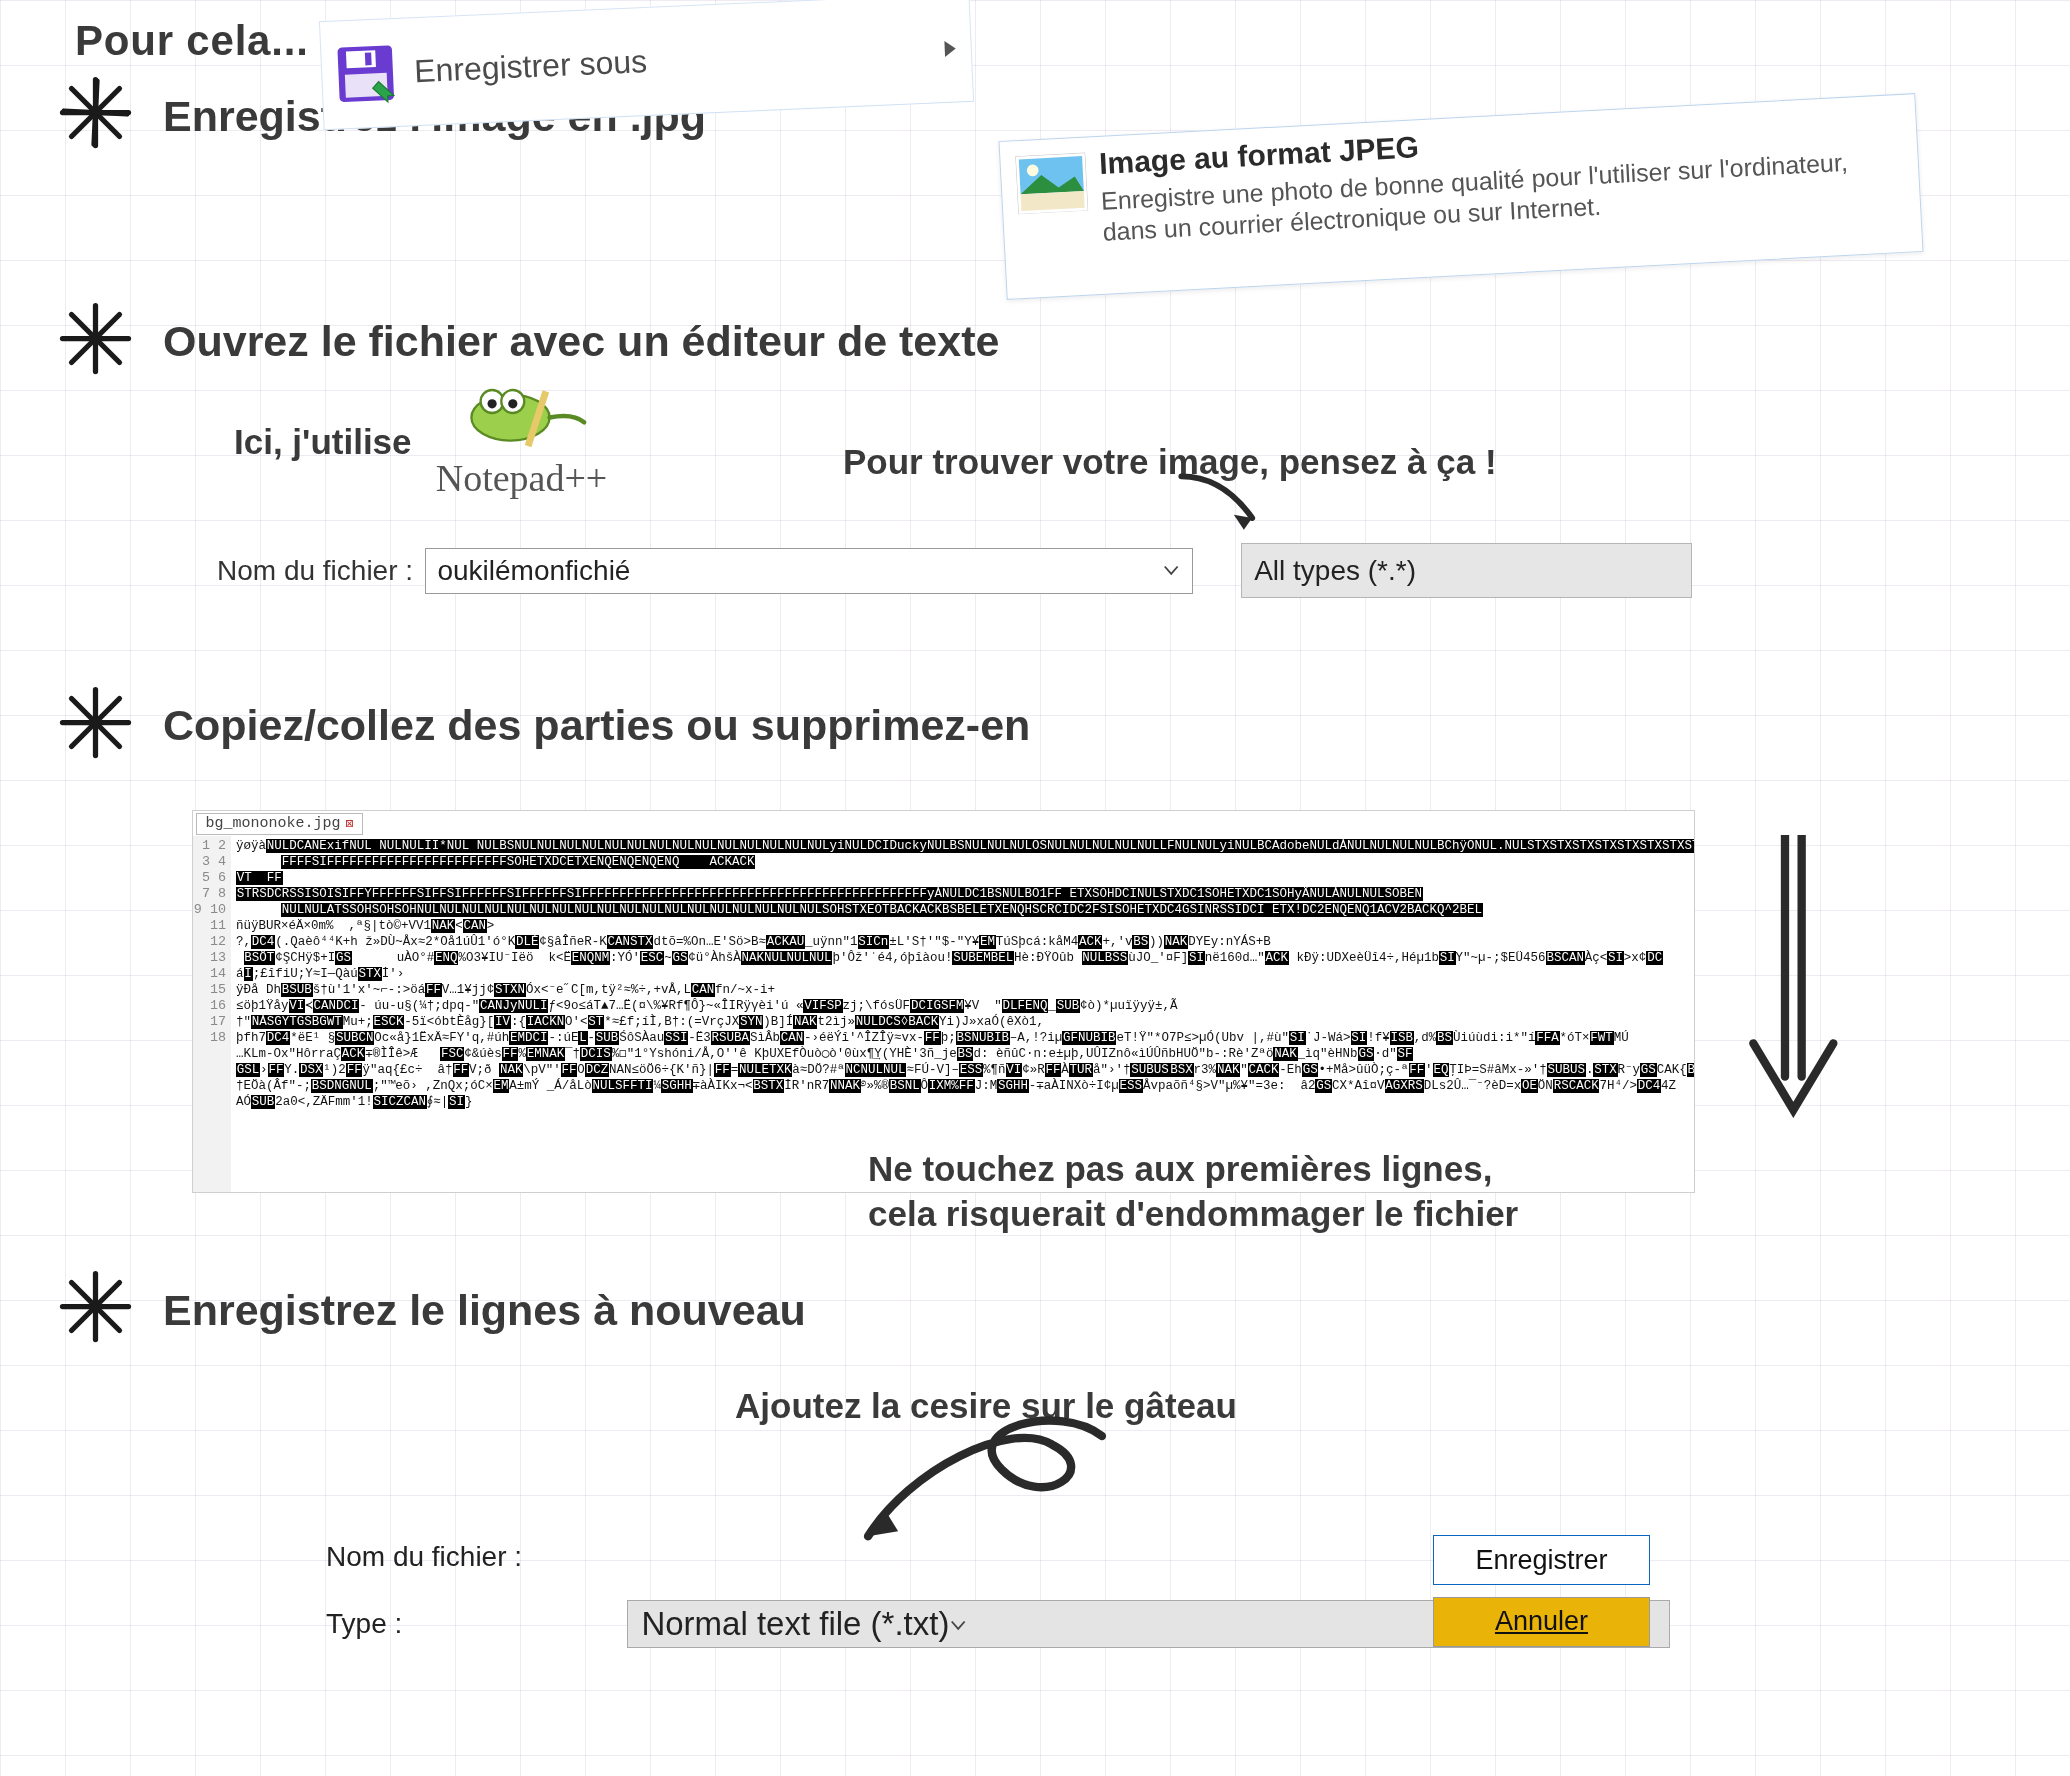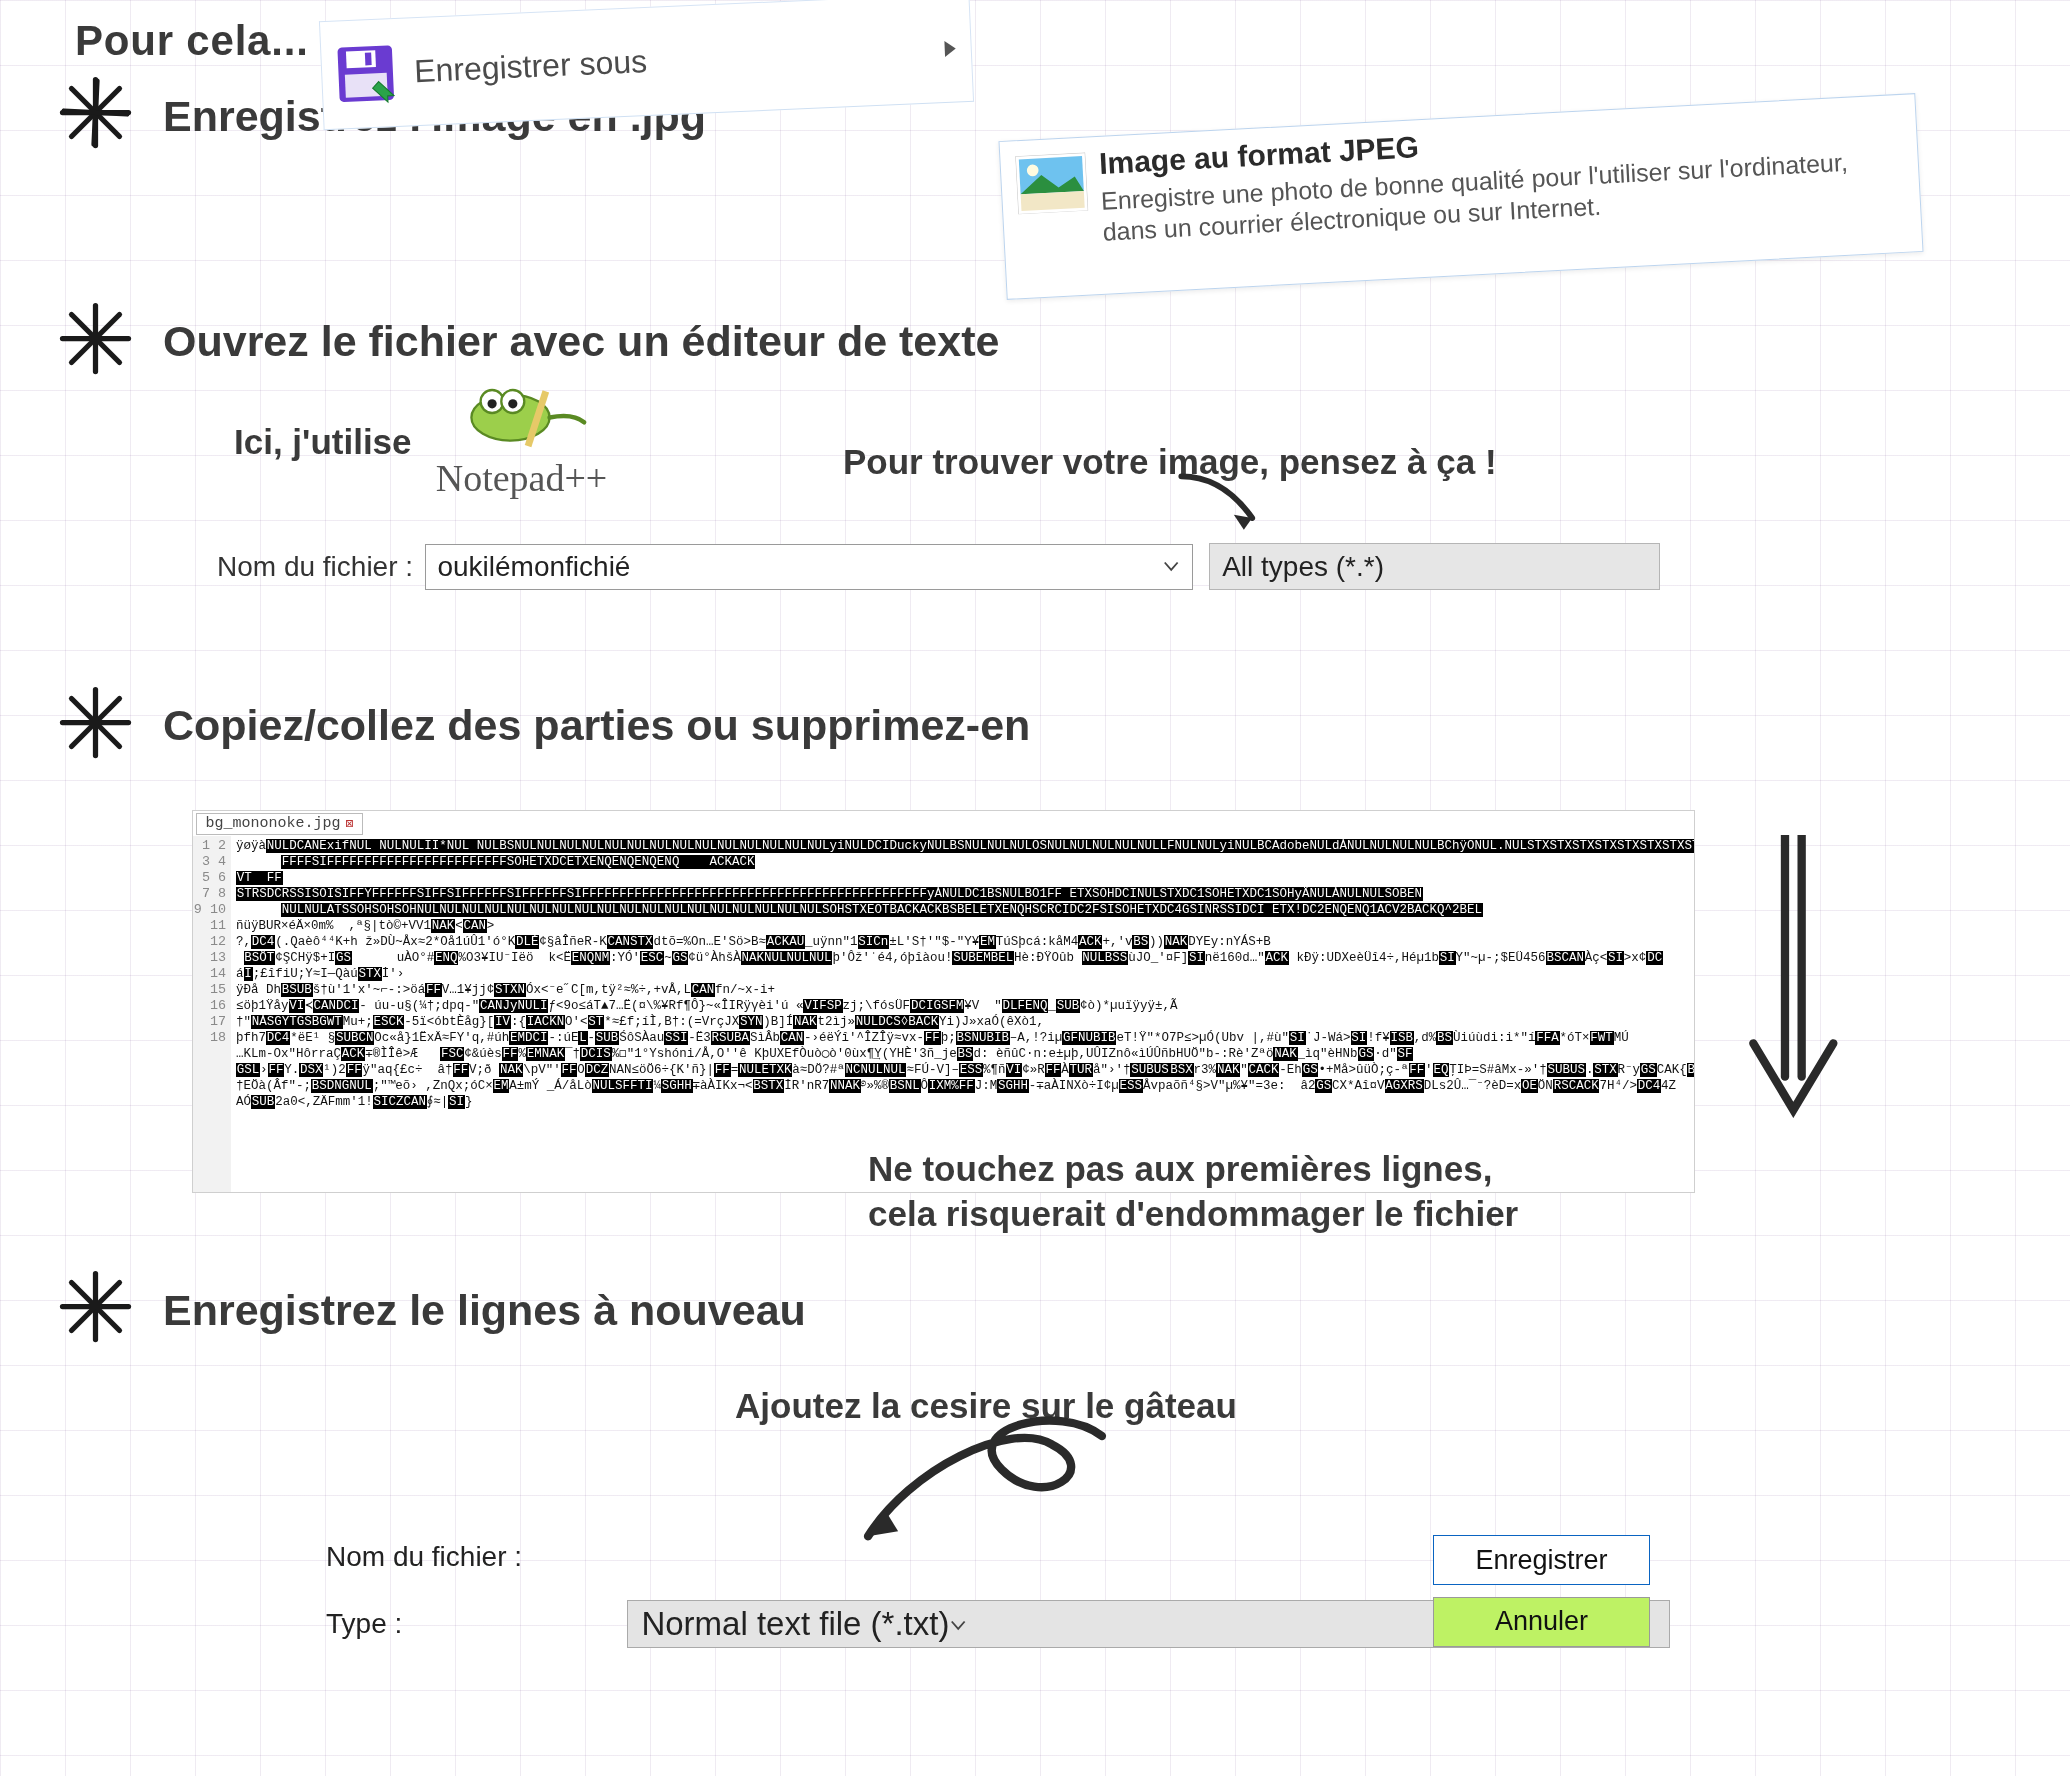--- a/index.html
+++ b/index.html
@@ -65,23 +65,23 @@
   .filerow { position:absolute; display:flex; align-items:center; gap:0; }
   .lbl { font-size:28px; color:#333; margin-right:11.7px; white-space:nowrap; }
   .combo {
     height:46px; background:#fff; border:0.8px solid #9a9a9a;
     display:flex; align-items:center; padding:0 11.7px; position:relative;
     font-size:28px; color:#222;
   }
   .combo .chev { position:absolute; right:11.7px; top:50%; transform:translateY(-50%); }
   .combo .chev svg{width:18.4px;height:18.4px;}
   .typesel {
-    height:47px; background:#e6e6e6; border:0.8px solid #b5b5b5;
+    height:55px; background:#e6e6e6; border:0.8px solid #b5b5b5;
     display:flex; align-items:center; padding:0 11.7px; position:relative;
-    font-size:28px; color:#222;
+    font-size:28px; color:#222;margin-left:32px;
   }
   .typesel .chev { position:absolute; right:11.7px; top:50%; transform:translateY(-50%); }
 
   
   .editor {
     position:absolute; left:192px; top:810px; width:1503px; height:383px;
     background:#fff; border:0.8px solid #cfcfcf;
     font-family: "Consolas","Courier New",monospace;
   }
   .editor .tab {
@@ -120,21 +120,21 @@
     flex:1; height:48px; border:0.8px solid #aaa; background:#e4e4e4;
     position:relative; display:flex; align-items:center; padding:0 13.4px;
     font-size:33px; color:#222;
   }
   .btncol { position:absolute; left:1433px; top:1535px; width:217px; }
   .winbtn {
     width:217px; height:50px; border:1.7px solid #0a64c2; background:#fff;
     display:flex; align-items:center; justify-content:center;
     font-size:27px; color:#111; margin-bottom:11.7px;
   }
-  .winbtn.grey { border:0.8px solid #9a9a9a; background:#bef264; }
+  .winbtn.grey { border:0.8px solid #9a9a9a; background:#eab308;text-decoration:underline; }
 
   
   .swoosh { position:absolute; left:843px; top:1411px; width:284px; height:134px; }
   .smallarrow { position:absolute; left:1173px; top:468px; width:100px; height:75px; }
 </style>
 </head>
 <body>
 
 <div class="grid"></div>
 

